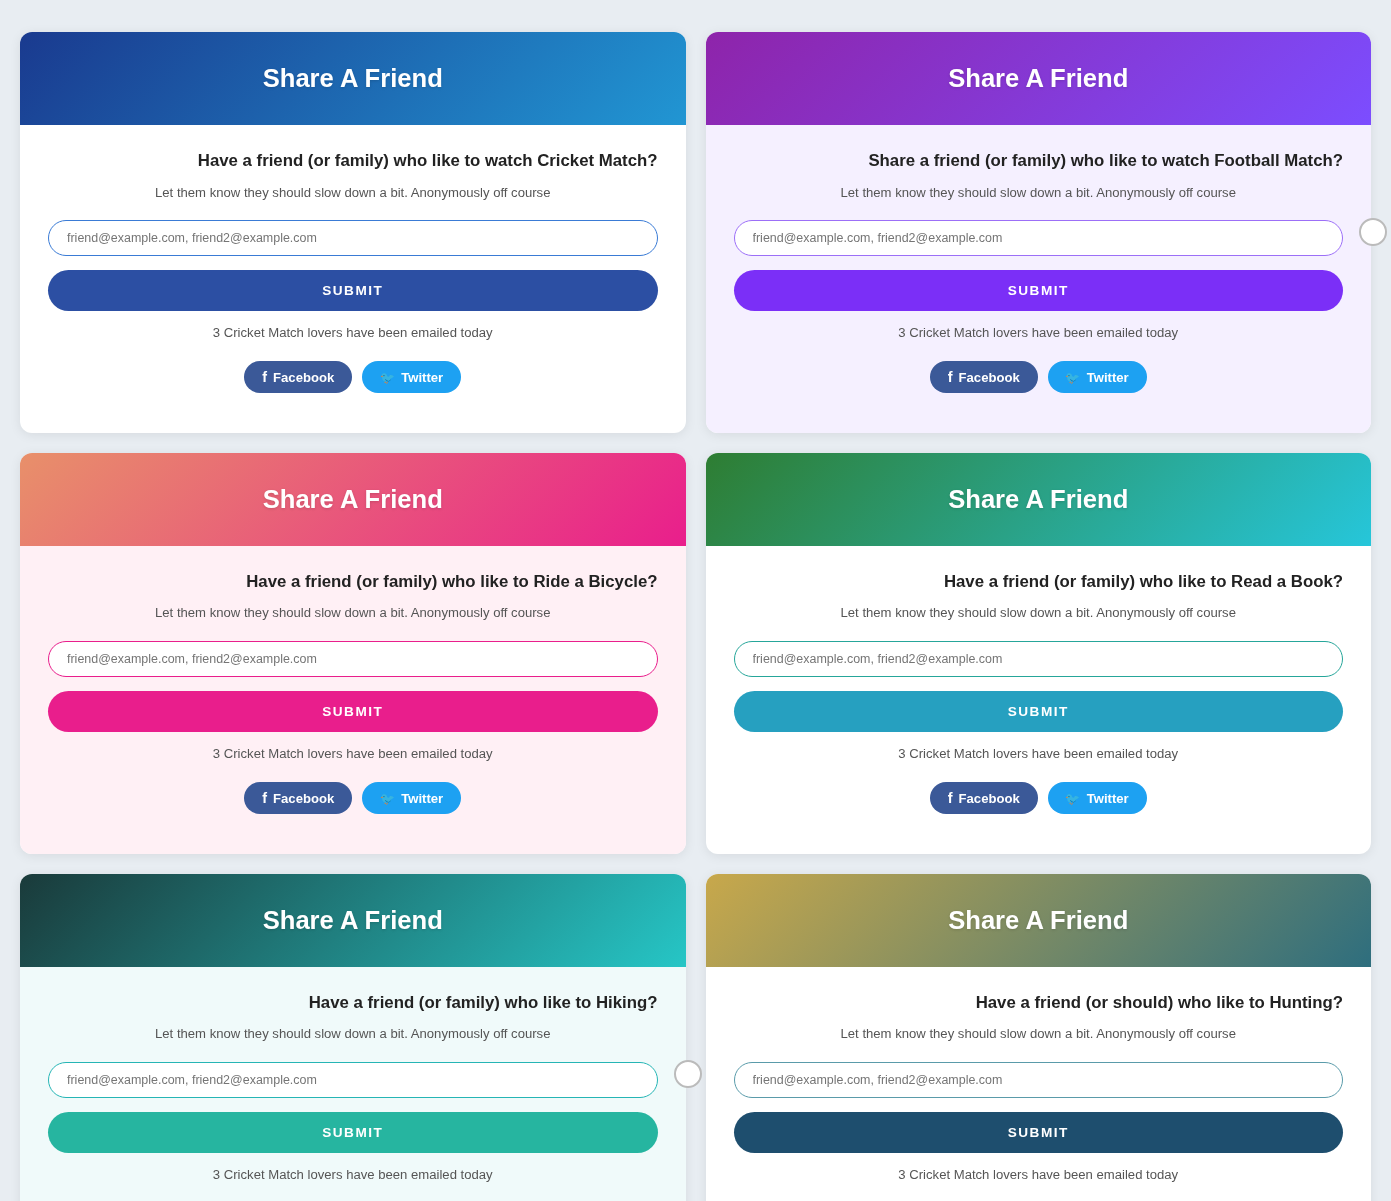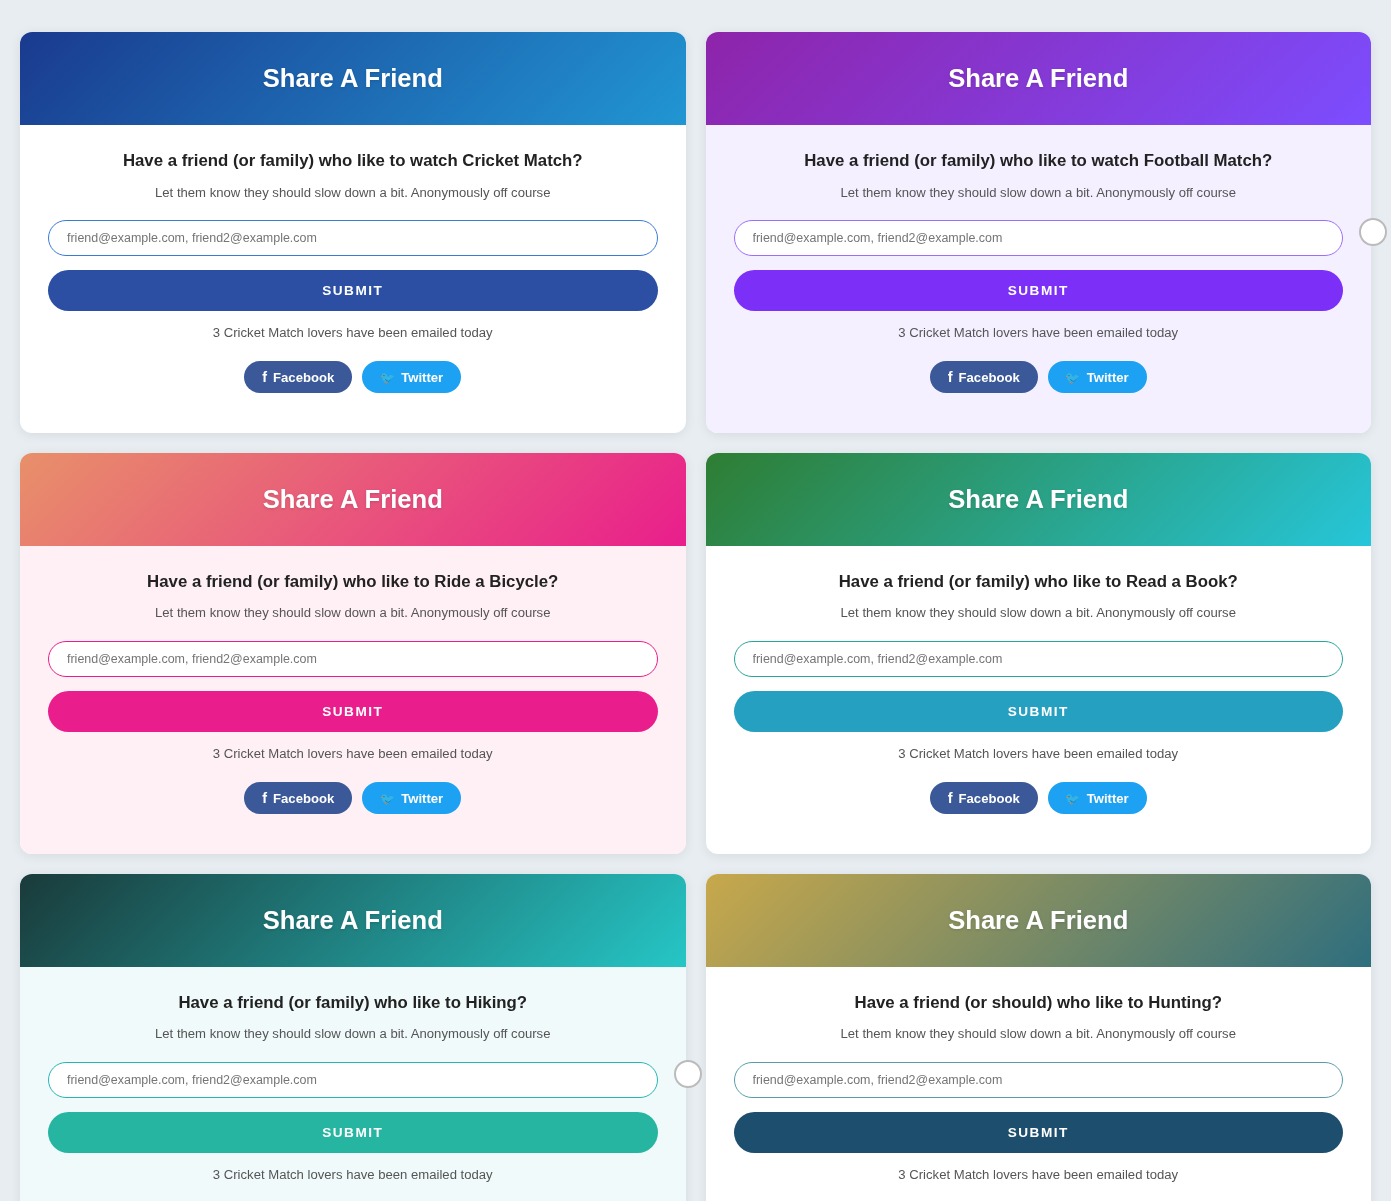--- a/index.html
+++ b/index.html
@@ -33,21 +33,21 @@
       font-weight: 700;
       text-shadow: 0 1px 3px rgba(0,0,0,0.15);
     }
     .card-body {
       padding: 24px 28px 20px;
     }
     .card-body h3 {
       font-size: 1.05rem;
       font-weight: 700;
       color: #222;
-      text-align: center;
+      text-align: right;
       margin-bottom: 10px;
       line-height: 1.4;
     }
     .card-body p {
       font-size: 0.82rem;
       color: #555;
       text-align: center;
       margin-bottom: 18px;
       line-height: 1.5;
     }
@@ -172,21 +172,21 @@
       </div>
     </div>
   </div>
     </div>
     <div style="position: relative;">
       <div class="card card-2">
     <div class="card-header">
       <h2>Share A Friend</h2>
     </div>
     <div class="card-body">
-      <h3>Have a friend (or family) who like to watch Football Match?</h3>
+      <h3>Share a friend (or family) who like to watch Football Match?</h3>
       <p>Let them know they should slow down a bit. Anonymously off course</p>
       <input class="email-input" type="text" placeholder="friend@example.com, friend2@example.com" style="">
       <button class="submit-btn">SUBMIT</button>
       <p class="stats-text">3 Cricket Match lovers have been emailed today</p>
       <div class="social-btns">
         <button class="social-btn fb-btn">
           <span class="fb-icon"></span>
           <span>Facebook</span>
         </button>
         <button class="social-btn tw-btn">

